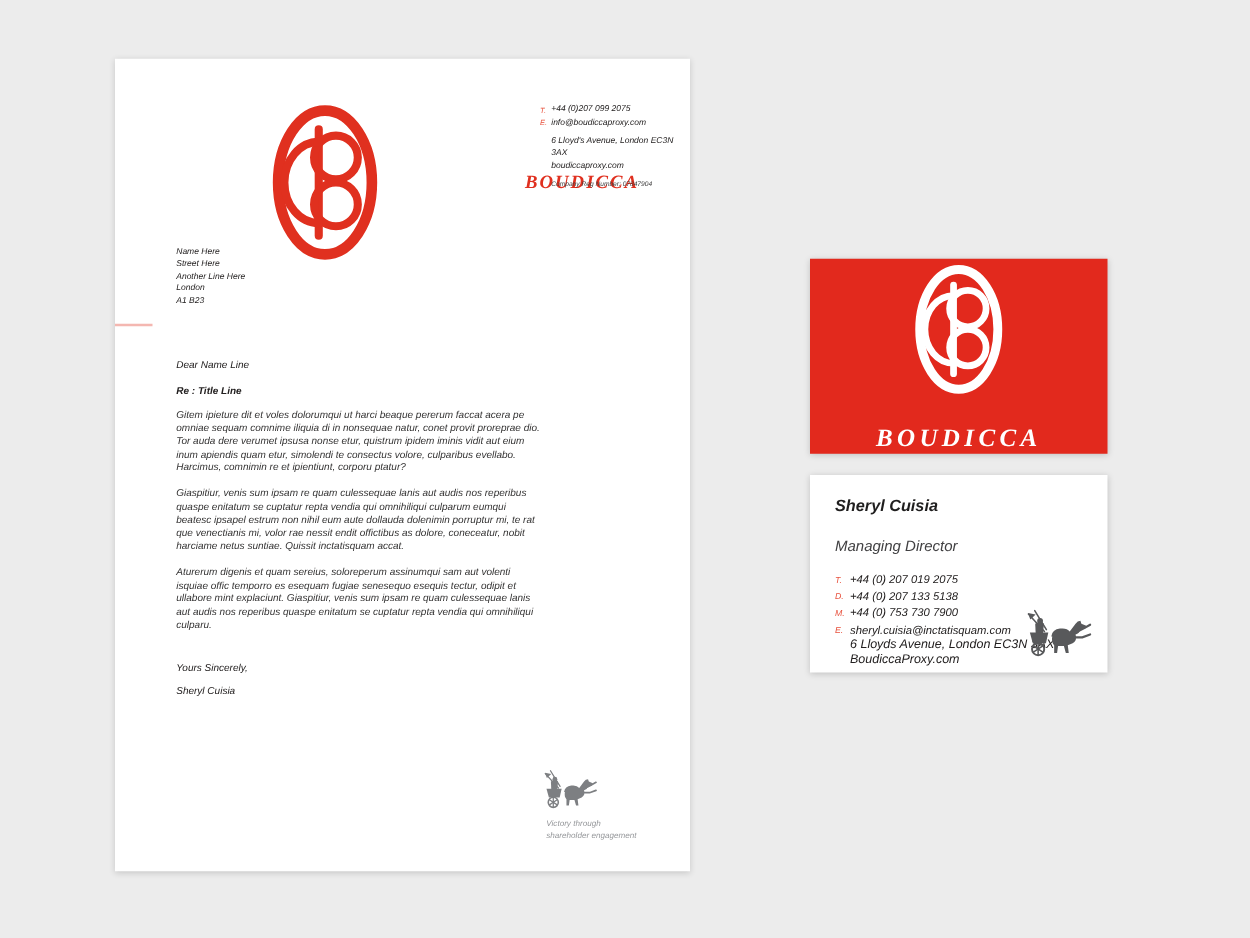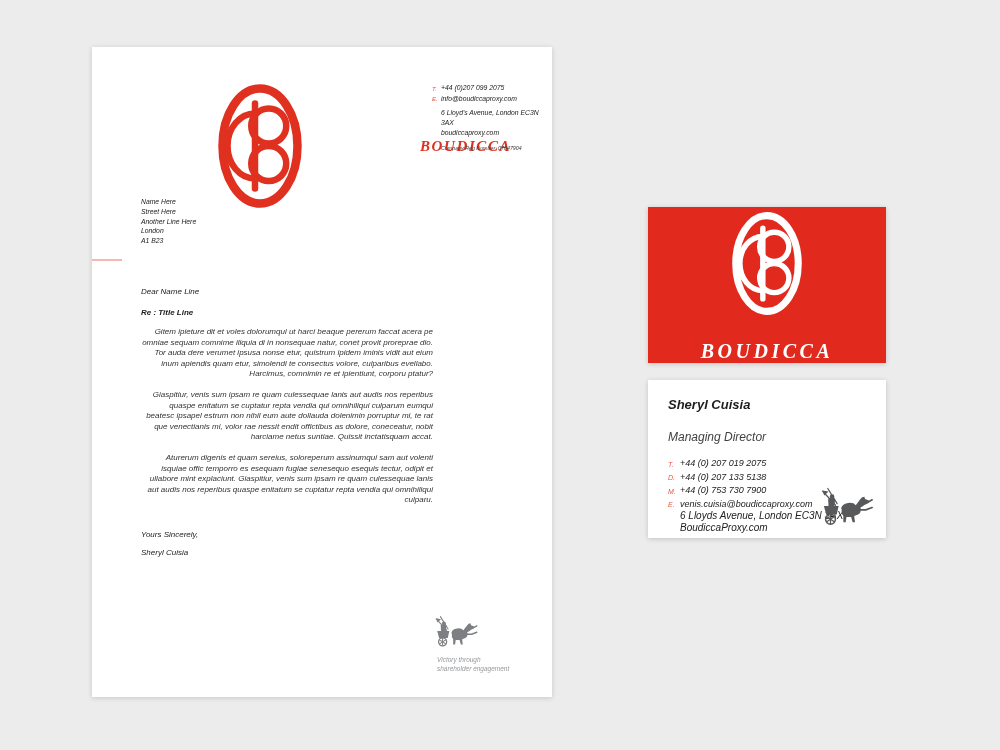--- a/index.html
+++ b/index.html
@@ -26,21 +26,21 @@
   }
   .lh-contact { position:absolute; left:340px; top:36px; width:112px; font-size:6.8px; line-height:10.2px; color:#232020; }
   .c-row { display:flex; }
   .c-lbl { color:#e8533f; width:9px; flex:0 0 9px; font-size:6px; padding-top:0.6px; }
   .c-addr { margin-top:3px; margin-left:9px; }
   .c-reg { margin-top:5px; margin-left:9px; font-size:5.3px; color:#3d3c3c; }
   .fold-mark { position:absolute; left:0; top:212px; width:30px; height:1.5px; background:rgba(224,48,31,0.35); }
   .recipient { position:absolute; left:49px; top:150px; font-size:6.8px; line-height:9.8px; color:#232020; }
   .salutation { position:absolute; left:49px; top:240px; font-size:8px; color:#232020; }
   .subject { position:absolute; left:49px; top:261px; font-size:8px; font-weight:bold; color:#232020; }
-  .letter-body { position:absolute; left:49px; top:280px; width:292px; font-size:8px; line-height:10.6px; color:#333232; text-align:right; }
+  .letter-body { position:absolute; left:49px; top:280px; width:292px; font-size:8px; line-height:10.6px; color:#333232; text-align:left; }
   .letter-body p { margin-bottom:10px; }
   .closing { position:absolute; left:49px; top:483px; font-size:8px; color:#232020; }
   .signature { position:absolute; left:49px; top:501px; font-size:8px; color:#232020; }
   .lh-chariot { position:absolute; left:342px; top:566px; width:46px; height:36px; color:#7d7f82; }
   .tagline { position:absolute; left:345px; top:609px; font-size:6.5px; line-height:8.8px; color:#96989b; }
 
   
   .card { position:absolute; left:648px; width:238px; box-shadow:0 1px 5px rgba(0,0,0,0.18); }
   .card-front {
     top:207px; height:156px; background:#e2291d;
@@ -176,21 +176,21 @@
       <div class="cb-row">
         <span class="cb-lbl">D.</span>
         <span>+44 (0) 207 133 5138</span>
       </div>
       <div class="cb-row">
         <span class="cb-lbl">M.</span>
         <span>+44 (0) 753 730 7900</span>
       </div>
       <div class="cb-row">
         <span class="cb-lbl">E.</span>
-        <span>venis.cuisia@boudiccaproxy.com</span>
+        <span>sheryl.cuisia@inctatisquam.com</span>
       </div>
     </div>
 
     <div class="cb-addr">
       <div>6 Lloyds Avenue, London EC3N 3AX</div>
       <div>BoudiccaProxy.com</div>
     </div>
 
     <div class="cb-chariot">
       <svg class="icon">

